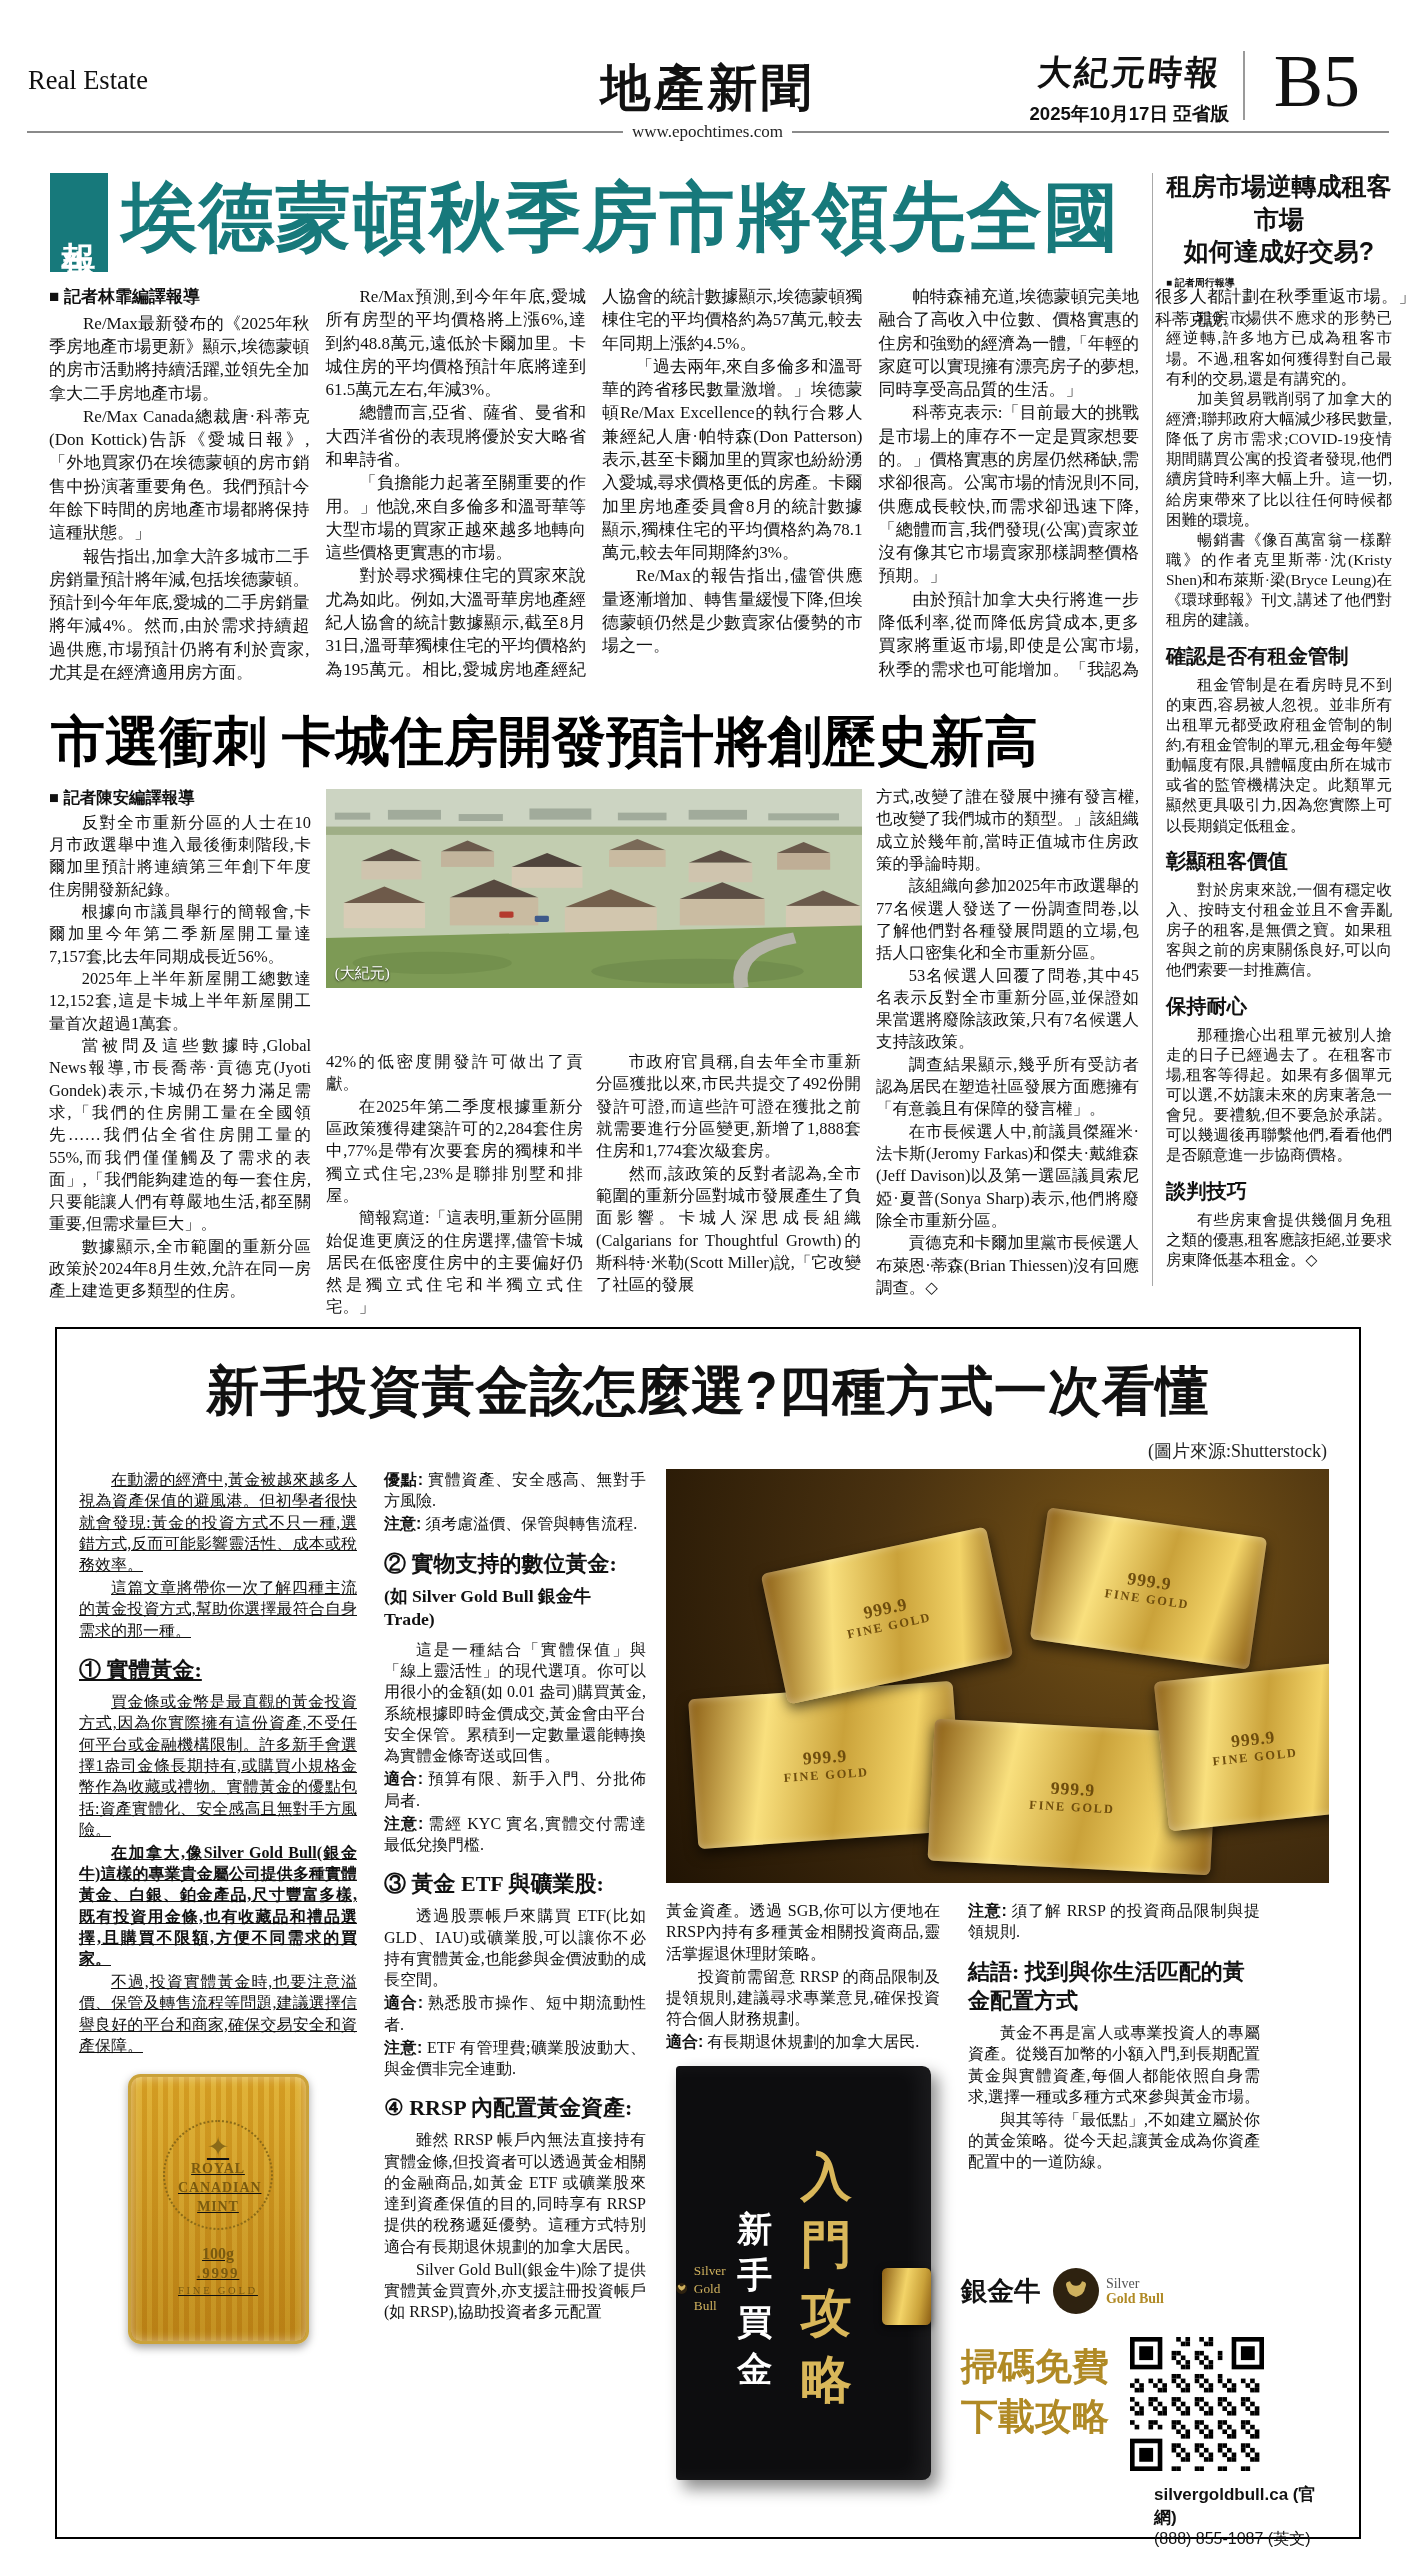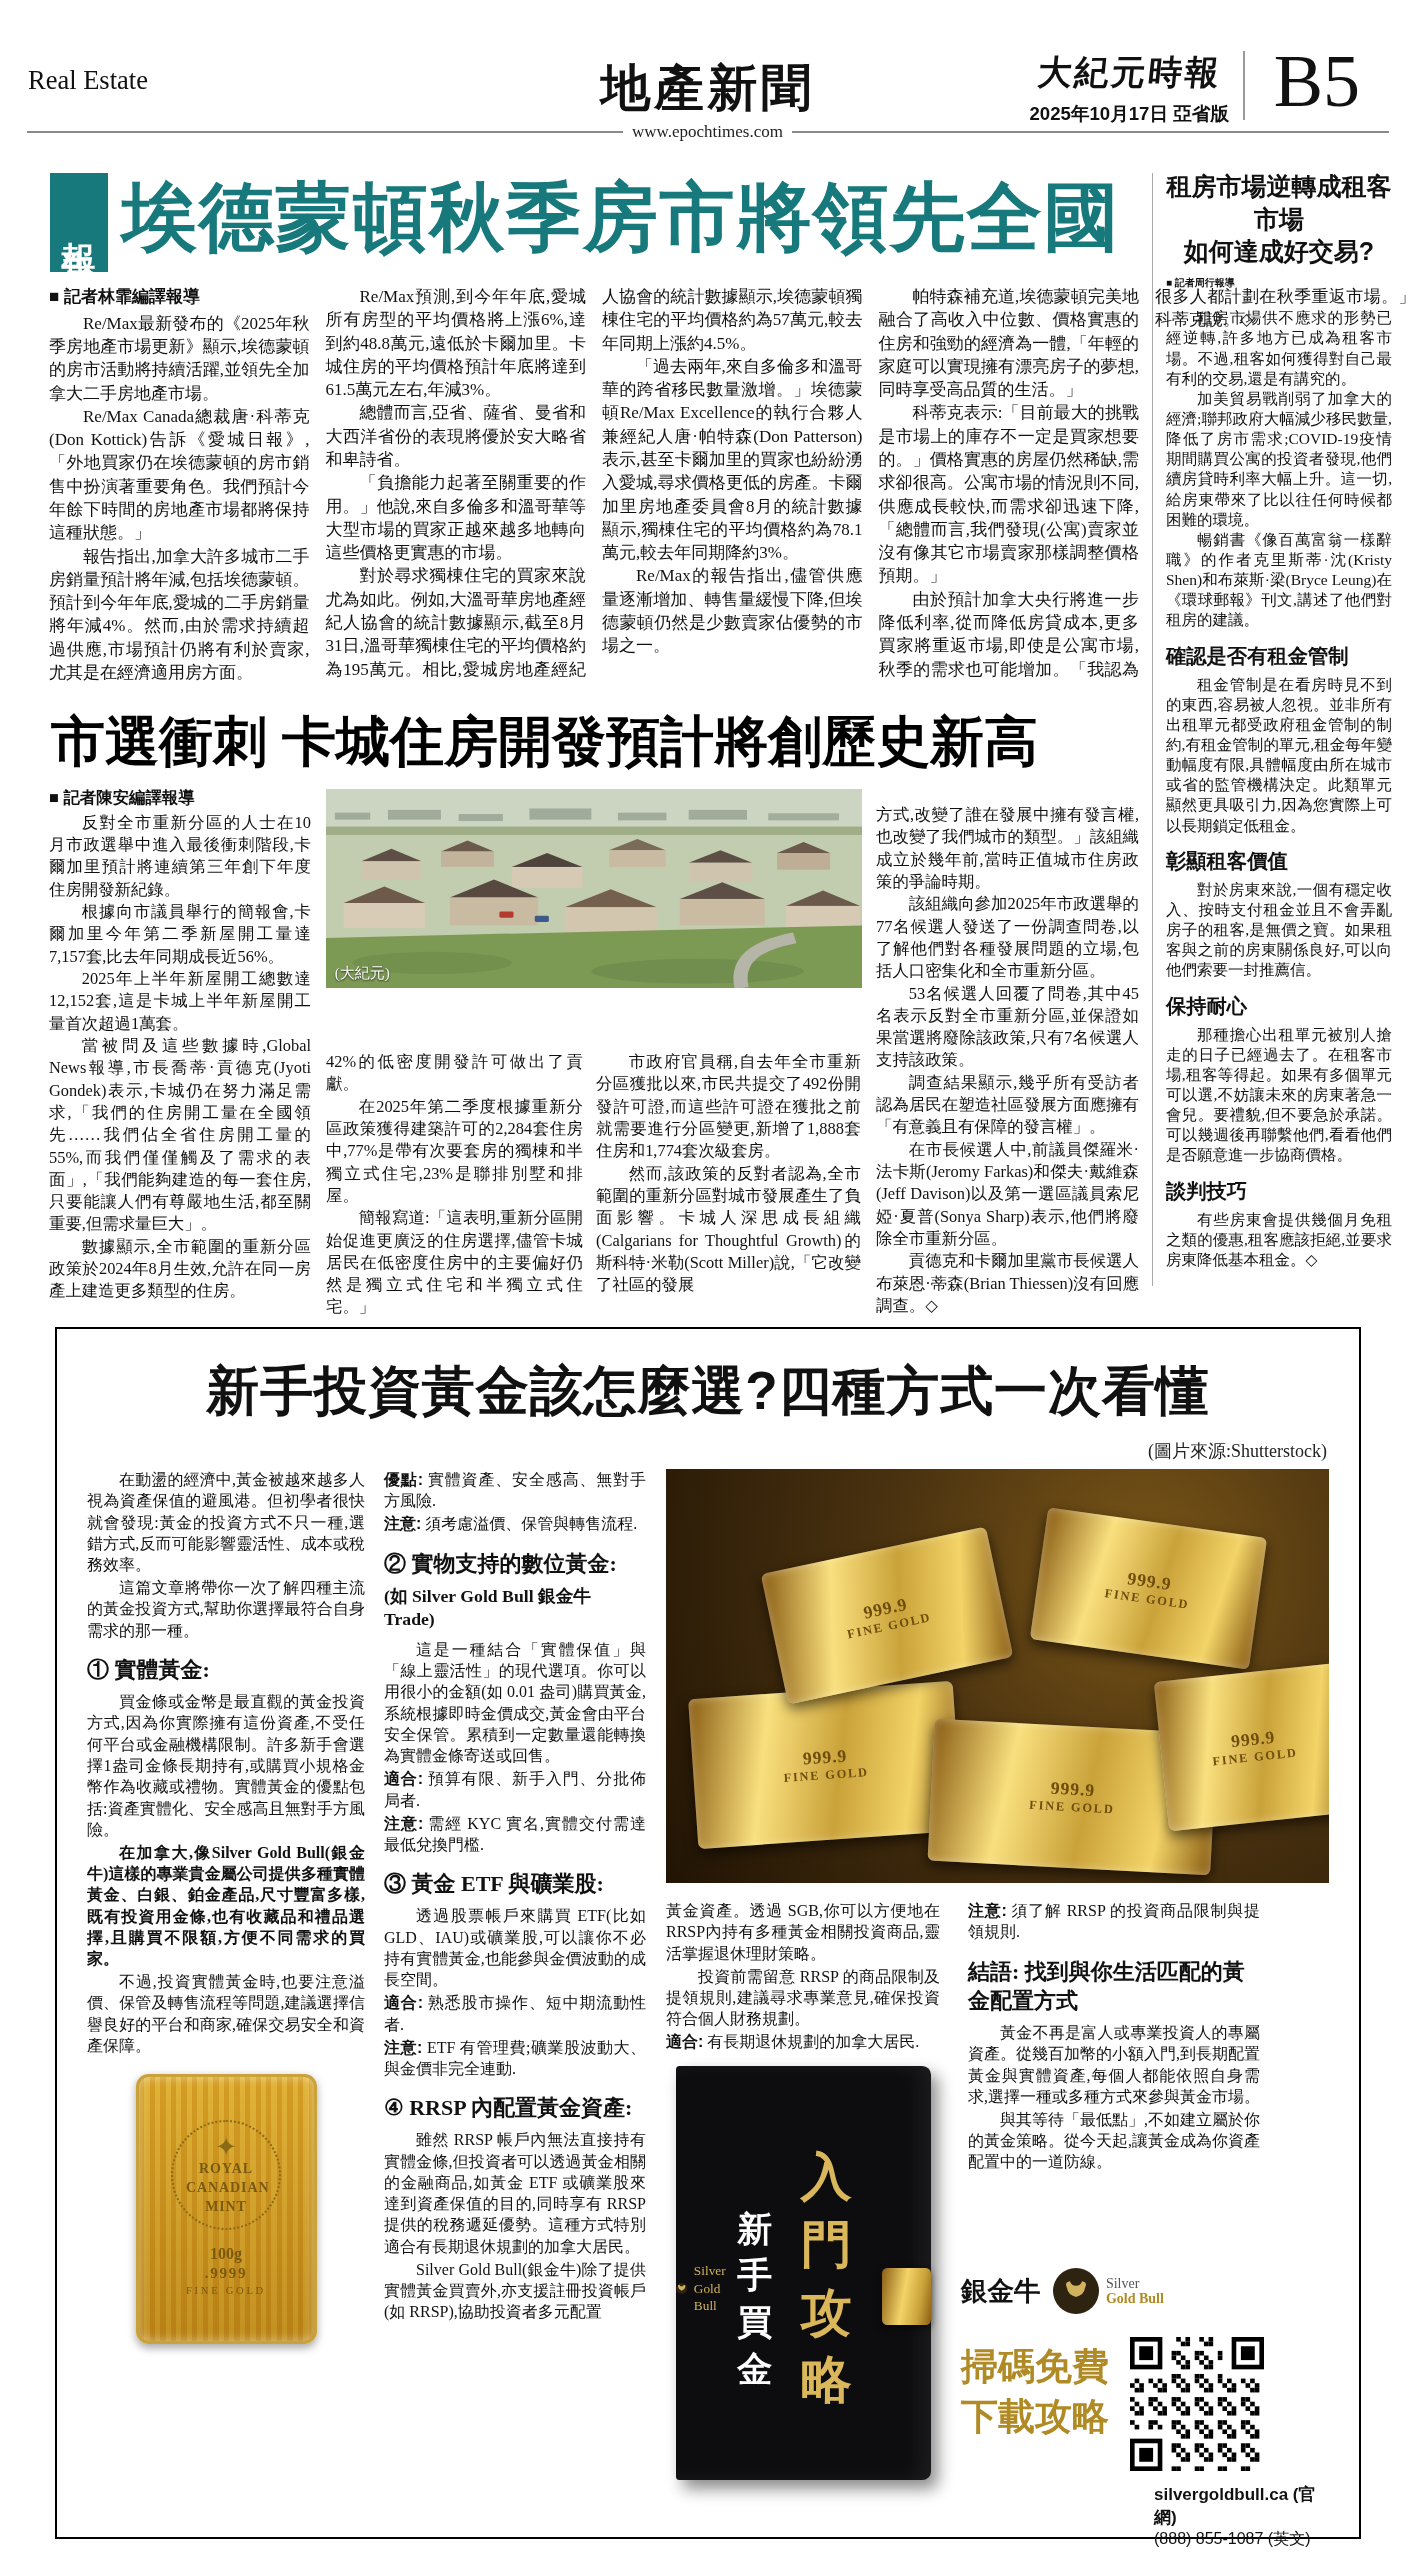--- a/index.html
+++ b/index.html
@@ -39,32 +39,32 @@
   .sb-h{text-align:center;font-family:"Liberation Sans","DejaVu Sans",sans-serif;font-weight:700;font-size:25px;line-height:1.3;margin-bottom:8.8px;}
   .sb .byline{font-size:10px;margin-bottom:19px;}
   .sb .sec-h{font-size:20.3px;margin:12.4px 0 5.3px 0;}
   
   .a2-headline{position:absolute;left:51px;top:706px;width:1088px;font-family:"Liberation Sans","DejaVu Sans",sans-serif;
           font-size:54px;font-weight:900;color:#000;white-space:nowrap;}
   .a2col{position:absolute;font-size:16.4px;line-height:1.36;}
   .a2c1{left:49px;top:786px;width:262px;}
   .a2c2{left:326px;top:1051px;width:257px;}
   .a2c3{left:596px;top:1051px;width:265px;}
-  .a2c4{left:876px;top:804px;width:263px;}
+  .a2c4{left:876px;top:786px;width:263px;}
   .a2col .byline{font-size:16.4px;}
   .a2photo{position:absolute;left:326px;top:789px;width:536px;height:199px;overflow:hidden;}
   .a2photo svg{display:block;width:100%;height:100%;}
   .photo-cap{position:absolute;left:8.8px;bottom:5.3px;color:#fff;font-size:15px;text-shadow:0 0.9px 1.8px rgba(0,0,0,.8);}
   
   .ad{position:absolute;left:55px;top:1327px;width:1306px;height:1212px;border:2.7px solid #000;box-sizing:border-box;}
   .ad-h{position:absolute;left:0;right:0;top:26.5px;text-align:center;font-family:"Liberation Sans","DejaVu Sans",sans-serif;
         font-size:53px;font-weight:900;letter-spacing:0.9px;}
   .ad-credit{position:absolute;right:32px;top:110px;font-size:18px;color:#222;}
   .adcol{position:absolute;font-size:16px;line-height:1.33;}
-  .ad-colA{left:30px;top:140px;width:278px;}
+  .ad-colA{left:22px;top:140px;width:278px;text-decoration:underline;}
   .ad-colB{left:327px;top:140px;width:262px;}
   .ad-colC{left:609px;top:571px;width:274px;}
   .ad-colD{left:911px;top:571px;width:292px;}
   .adcol .sec-h{font-family:"Liberation Serif","DejaVu Serif",serif;font-size:22px;margin:14px 0 7px 0;}
   .adcol .sec-hs{font-size:17.7px;font-weight:700;margin:0 0 7px 0;}
   .adcol .para{margin:0 0 1.8px 0;}
   
   .ad-photo{position:absolute;left:609px;top:140px;width:663px;height:414px;overflow:hidden;
             background:radial-gradient(circle at 72% 24%,#7a5617 0%,#4a3210 45%,#211404 100%);}
   .bar{position:absolute;border-radius:6.2px;

